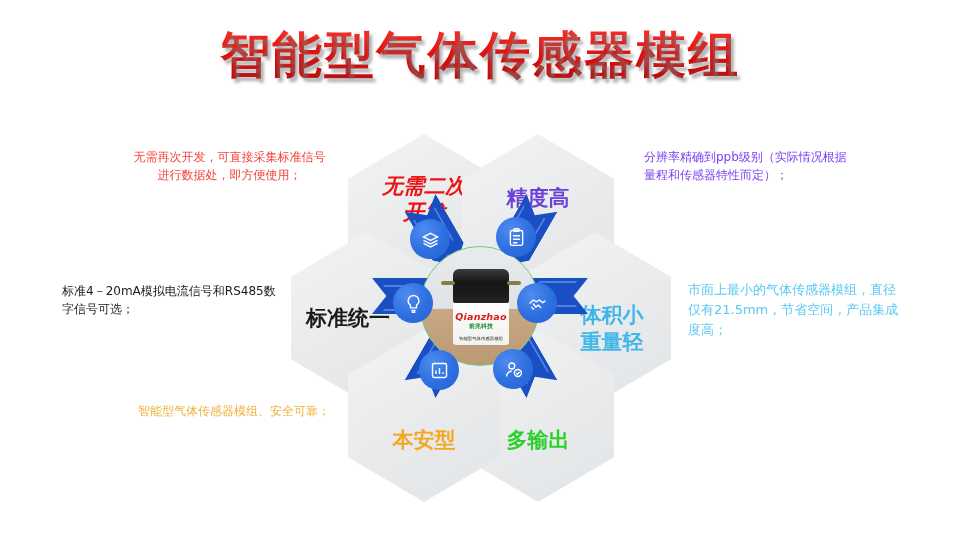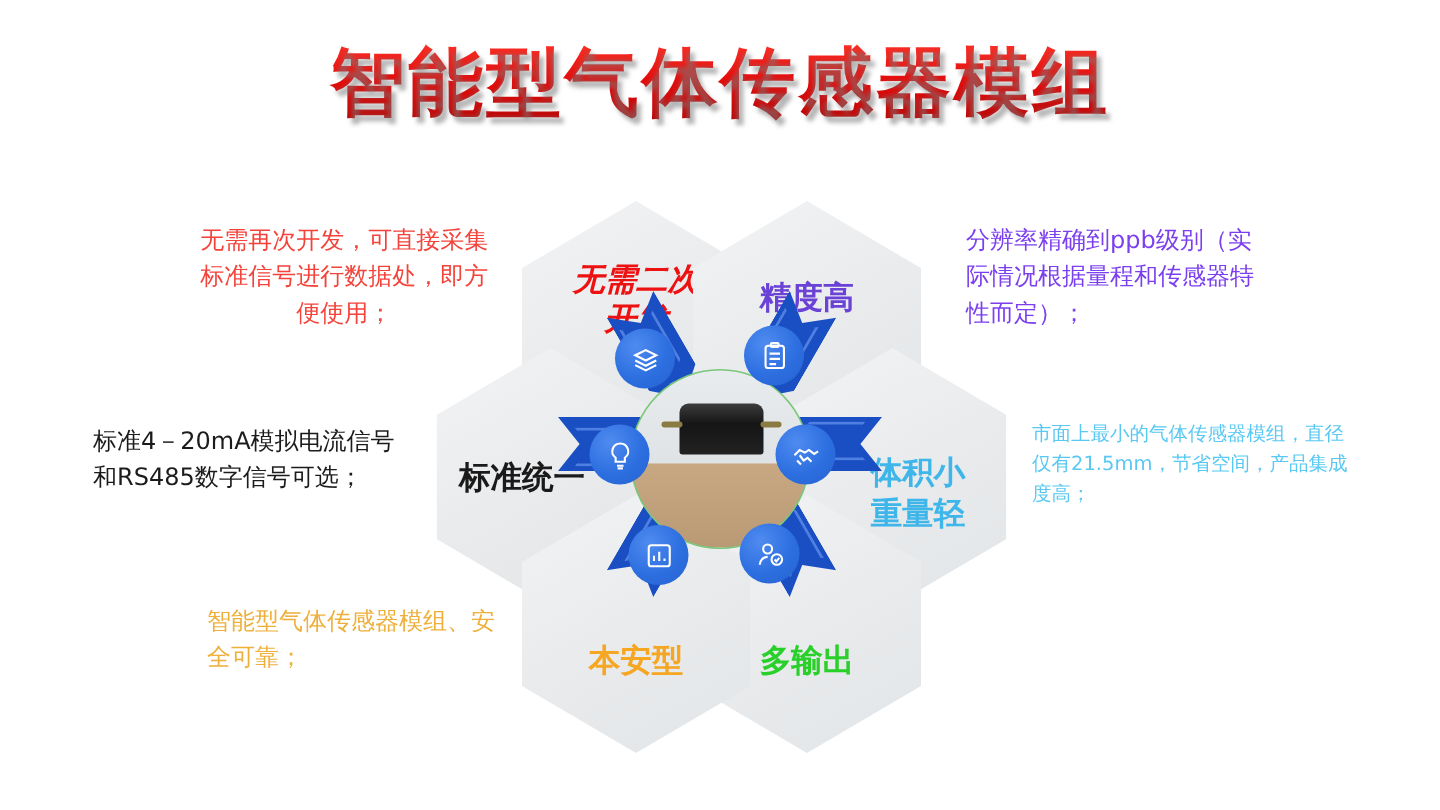--- a/index.html
+++ b/index.html
@@ -149,21 +149,21 @@
   .ib-tl { left: 410px; top: 219px; }
   .ib-tr { left: 496px; top: 217px; }
   .ib-l  { left: 393px; top: 283px; }
   .ib-r  { left: 517px; top: 283px; }
   .ib-bl { left: 419px; top: 350px; }
   .ib-br { left: 493px; top: 349px; }
 
   
   .note {
     position: absolute;
-    font-size: 16px;
+    font-size: 12px;
     line-height: 1.52;
     font-family: "DejaVu Sans", "Liberation Sans", sans-serif;
     white-space: pre-line;
   }
   .note-lt { left: 132px; top: 148px; width: 195px; color: #f3433a; text-align: center; }
   .note-lm { left: 62px;  top: 282px; width: 215px; color: #1b1b1b; }
   .note-lb { left: 138px; top: 402px; width: 200px; color: #eeb03a; }
   .note-rt { left: 644px; top: 148px; width: 205px; color: #7b3ff0; }
   .note-rm { left: 688px; top: 280px; width: 218px; color: #59c8f2; font-size: 13px; }
   .note-rb { left: 634px; top: 402px; width: 215px; color: #2fd02f; }
@@ -204,20 +204,25 @@
     <div class="chev chev-br"></div>
     <div class="chev chev-bl"></div>
   </div>
 
   <div class="product">
     <div class="prod-body">
       <div class="prod-cap">
         <span class="prod-pin-l"></span>
         <span class="prod-pin-r"></span>
       </div>
+      <div class="prod-label">
+        <div class="brand-en">Qianzhao</div>
+        <div class="brand-cn">前兆科技</div>
+        <div class="brand-sub">智能型气体传感器模组</div>
+      </div>
     </div>
   </div>
 
   <div class="ibub ib-tl">
     <svg viewBox="0 0 24 24">
         <path d="M4 9l8-4 8 4-8 4-8-4z"></path>
         <path d="M4 13l8 4 8-4"></path>
         <path d="M4 16.5l8 4 8-4"></path>
       </svg>
   </div>

